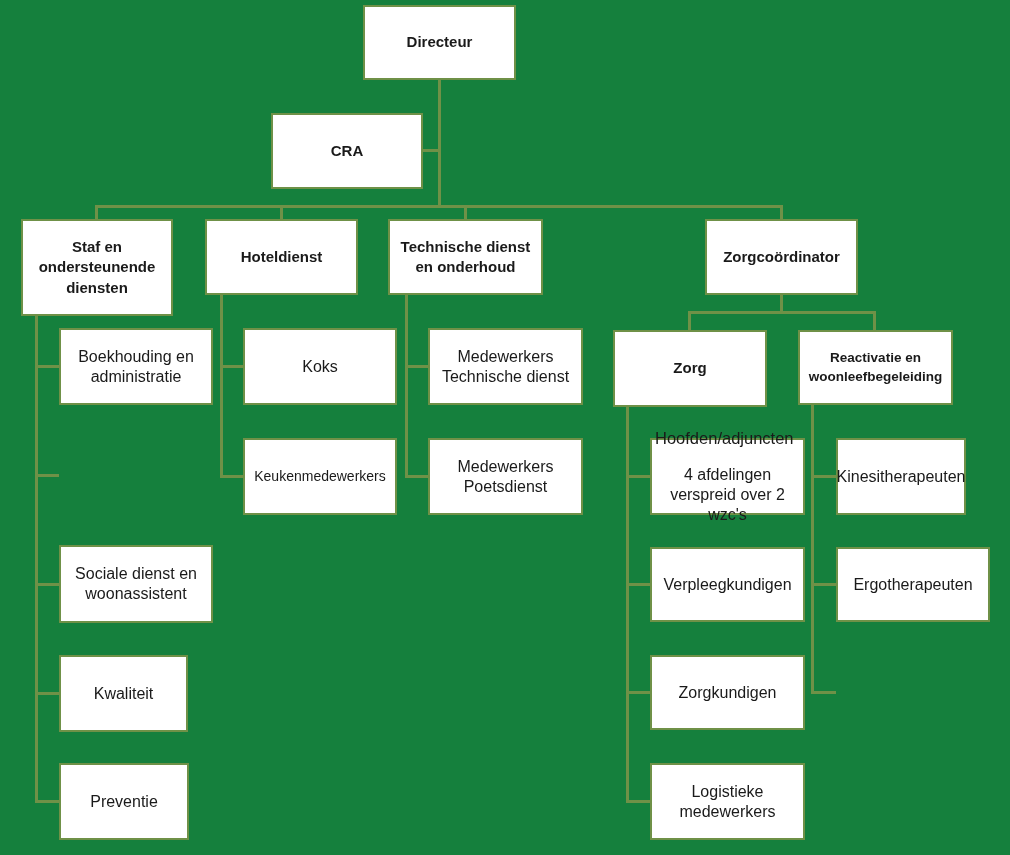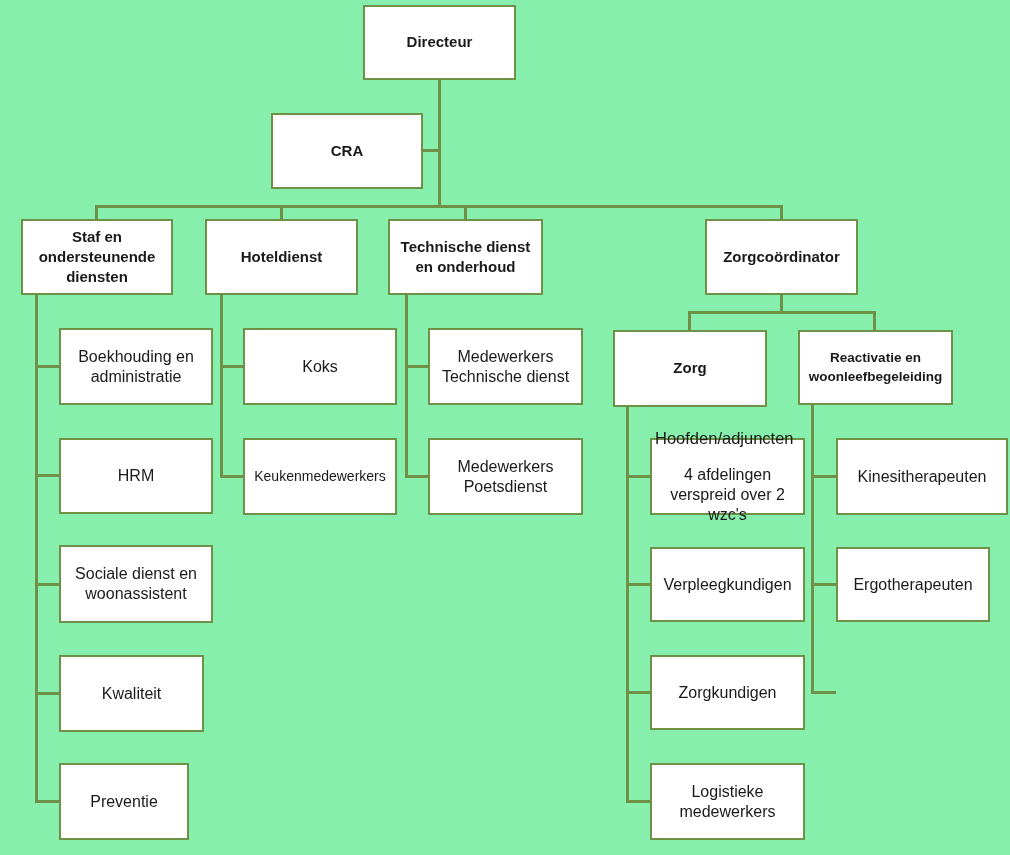--- a/index.html
+++ b/index.html
@@ -1,19 +1,19 @@
 <!DOCTYPE html>
 <html><head>
 <meta charset="utf-8">
 <style>
   html,body { margin:0; padding:0; background:#ffffff; }
   .canvas {
     position:relative;
     width:1010px; height:855px;
-    background:#86efac;
+    background:#15803d;
     font-family:"Liberation Sans", sans-serif;
     color:#1a1a1a;
     overflow:hidden;
   }
   .box {
     position:absolute;
     box-sizing:border-box;
     border:2px solid #6F9147;
     background:#ffffff;
     display:flex;
@@ -80,46 +80,43 @@
   <div class="line" style="left:811px;top:691px;width:25px;height:3px"></div>
 
   <div class="box bold" style="left:363px;top:5px;width:153px;height:75px">
     <span>Directeur</span>
   </div>
 
   <div class="box bold" style="left:271px;top:113px;width:152px;height:76px">
     <span>CRA</span>
   </div>
 
-  <div class="box bold" style="left:21px;top:219px;width:152px;height:76px">
+  <div class="box bold" style="left:21px;top:219px;width:152px;height:97px">
     <span>Staf en ondersteunende diensten</span>
   </div>
 
   <div class="box bold" style="left:388px;top:219px;width:155px;height:76px">
     <span>Technische dienst en onderhoud</span>
   </div>
 
   <div class="box bold" style="left:205px;top:219px;width:153px;height:76px">
     <span>Hoteldienst</span>
   </div>
 
   <div class="box bold" style="left:705px;top:219px;width:153px;height:76px">
     <span>Zorgcoördinator</span>
   </div>
 
   <div class="box" style="left:59px;top:328px;width:154px;height:77px">
     <span>Boekhouding en administratie</span>
   </div>
-  <div class="box" style="left:59px;top:438px;width:154px;height:76px">
-    <span>HRM</span>
-  </div>
   <div class="box" style="left:59px;top:545px;width:154px;height:78px">
     <span>Sociale dienst en woonassistent</span>
   </div>
-  <div class="box" style="left:59px;top:655px;width:145px;height:77px">
+  <div class="box" style="left:59px;top:655px;width:129px;height:77px">
     <span>Kwaliteit</span>
   </div>
   <div class="box" style="left:59px;top:763px;width:130px;height:77px">
     <span>Preventie</span>
   </div>
 
   <div class="box" style="left:243px;top:328px;width:154px;height:77px">
     <span>Koks</span>
   </div>
   <div class="box sm" style="left:243px;top:438px;width:154px;height:77px">
@@ -149,20 +146,20 @@
   <div class="box" style="left:650px;top:547px;width:155px;height:75px">
     <span>Verpleegkundigen</span>
   </div>
   <div class="box" style="left:650px;top:763px;width:155px;height:77px">
     <span>Logistieke medewerkers</span>
   </div>
   <div class="box" style="left:650px;top:655px;width:155px;height:75px">
     <span>Zorgkundigen</span>
   </div>
 
-  <div class="box" style="left:836px;top:438px;width:172px;height:77px">
+  <div class="box" style="left:836px;top:438px;width:130px;height:77px">
     <span>Kinesitherapeuten</span>
   </div>
   <div class="box" style="left:836px;top:547px;width:154px;height:75px">
     <span>Ergotherapeuten</span>
   </div>
 
 </div>
 
 </body></html>

